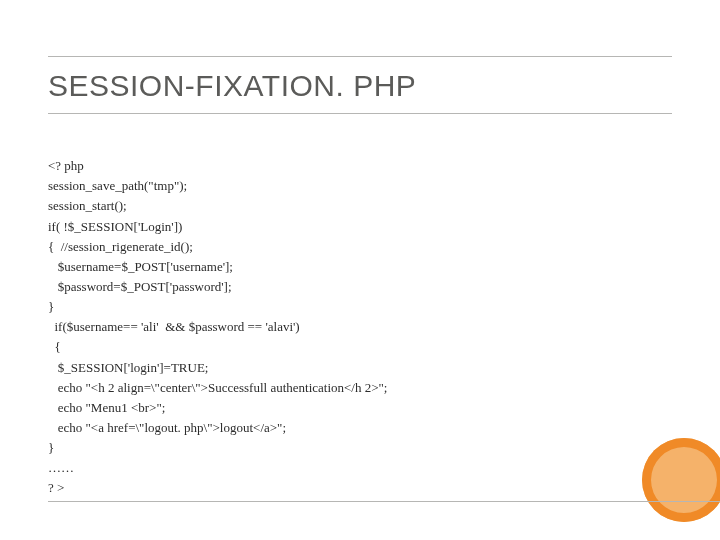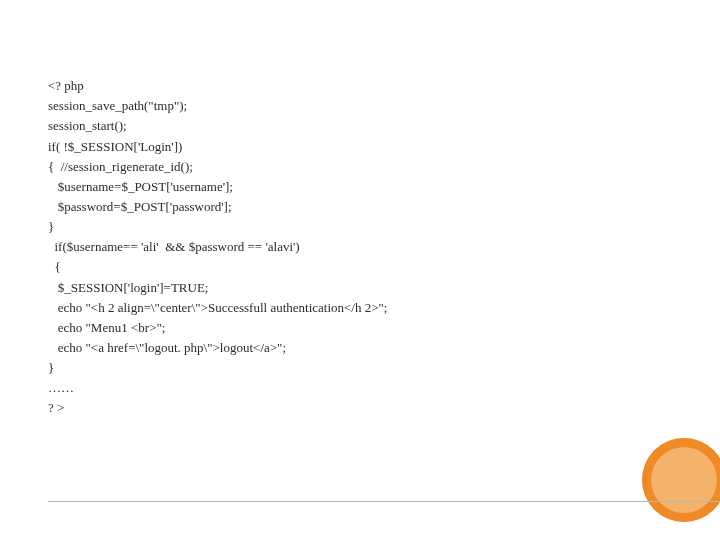--- a/index.html
+++ b/index.html
@@ -54,20 +54,21 @@
     bottom: 38px;
     border-top: 1px solid #b6b6b4;
     z-index: 2;
   }
 </style>
 </head>
 <body>
 
 <div class="slide">
 
+  <h1 class="title">SESSION-FIXATION. PHP</h1>
 
   <div class="code">
 <span>&lt;? php</span>
 <span>session_save_path("tmp");</span>
 <span>session_start();</span>
 <span>if( !$_SESSION['Login'])</span>
 <span>{  //session_rigenerate_id();</span>
 <span>   $username=$_POST['username'];</span>
 <span>   $password=$_POST['password'];</span>
 <span>}</span>

